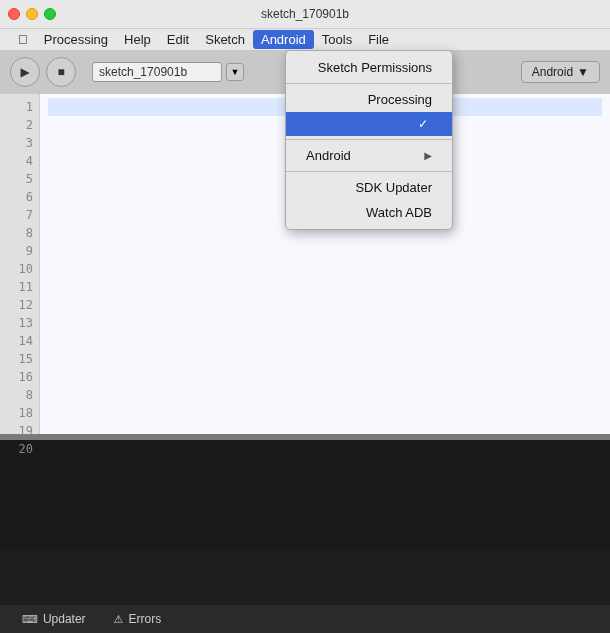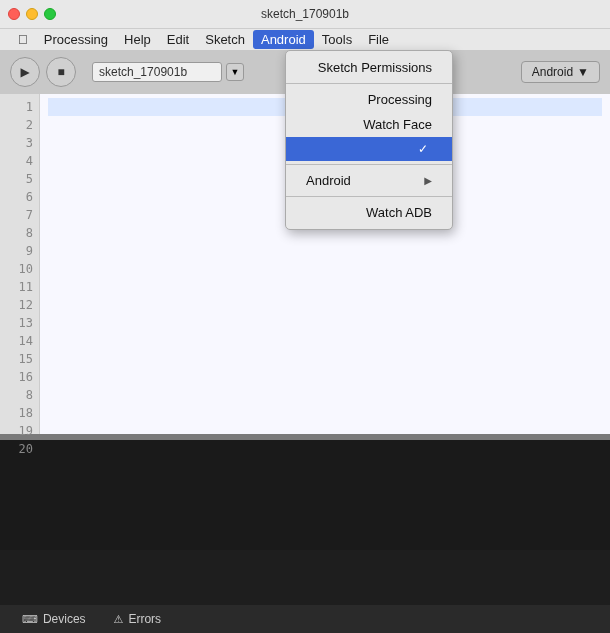--- a/index.html
+++ b/index.html
@@ -329,44 +329,44 @@
   </div>
 </div>
 
 <div class="divider"></div>
 
 <div class="console-area"></div>
 
 <div class="status-bar">
   <div class="status-tab">
     <span class="status-tab-icon">⌨</span>
-    <span>Devices</span>
+    <span>Updater</span>
   </div>
   <div class="status-tab">
     <span class="status-tab-icon">⚠</span>
     <span>Errors</span>
   </div>
 </div>
 
 <div class="dropdown-menu">
   <div class="dropdown-item">
     <span>Sketch Permissions</span>
   </div>
   <div class="dropdown-separator"></div>
   <div class="dropdown-item">
     <span>Processing</span>
   </div>
-  <div class="dropdown-item">
-    <span>Watch Face</span>
-  </div>
   <div class="dropdown-item selected">
     <span class="checkmark">✓</span>
   </div>
   <div class="dropdown-separator"></div>
   <div class="dropdown-item">
     <span style="flex:1">Android</span>
     <span class="arrow-right">▶</span>
   </div>
   <div class="dropdown-separator"></div>
   <div class="dropdown-item">
+    <span>SDK Updater</span>
+  </div>
+  <div class="dropdown-item">
     <span>Watch ADB</span>
   </div>
 </div>
 
 </body></html>

